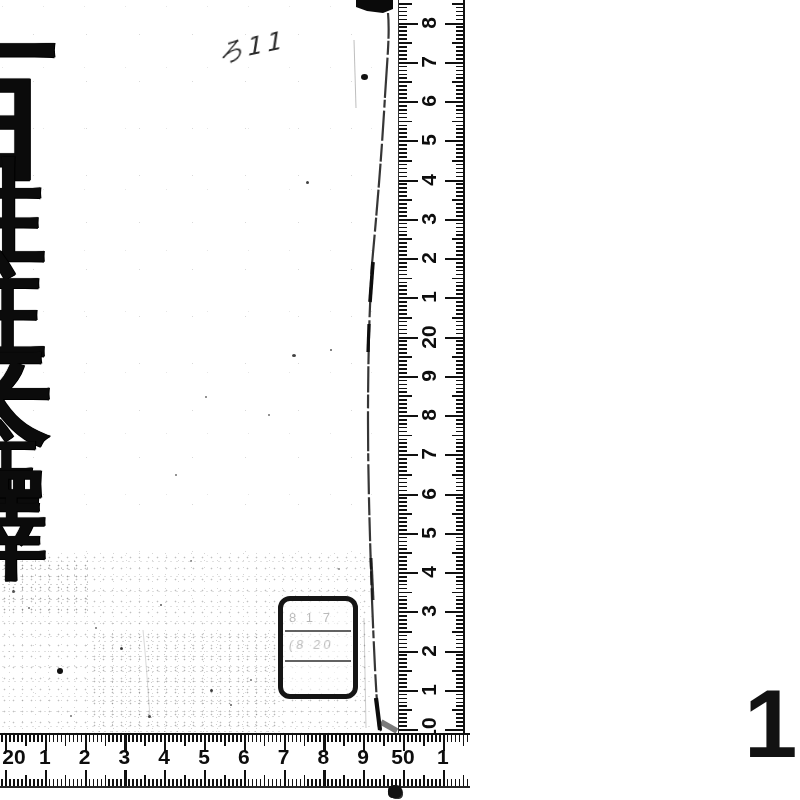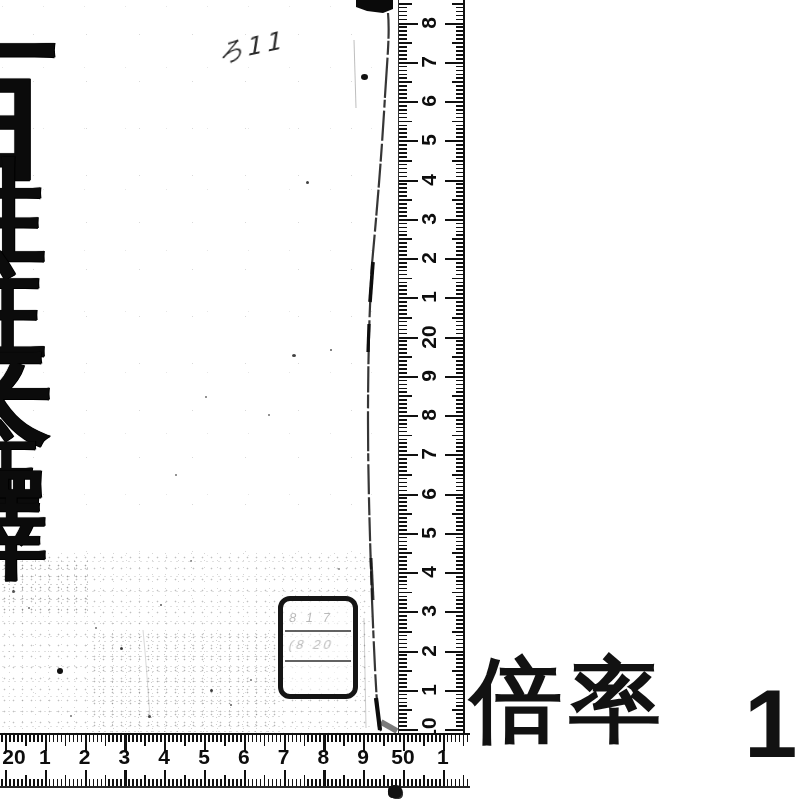--- a/index.html
+++ b/index.html
@@ -61,21 +61,21 @@
   
   #mag{position:absolute;left:470px;top:648px;font-size:92px;font-weight:600;color:#121212;
        letter-spacing:7px;line-height:1.15;font-family:"Liberation Sans",sans-serif;}
   #mag-value{position:absolute;left:744px;top:676px;font-size:96px;font-weight:bold;
        color:#121212;line-height:1;font-family:"Liberation Sans",sans-serif;}
   
   .speck{position:absolute;background:#111;border-radius:50%;}
   
   #edge-svg{position:absolute;left:0;top:0;z-index:8;pointer-events:none;}
   #vruler{z-index:10;} #hruler{z-index:12;} #mag,#mag-value{z-index:15;}
-  #stamp{z-index:6;font-style:italic;} .speck{z-index:4;} #bottom-speck{z-index:30;}
+  #stamp{z-index:6;} .speck{z-index:4;} #bottom-speck{z-index:30;}
 </style>
 </head>
 <body>
 
 <div id="canvas">
 
   <div id="page">
     <div class="page-noise"></div>
     <div id="speckle-main" class="speckle"></div>
     <div id="speckle-band" class="speckle"></div>
@@ -755,21 +755,20 @@
       <div class="hlabel" style="left: 164.2px;">4</div>
       <div class="hlabel" style="left: 204px;">5</div>
       <div class="hlabel" style="left: 243.8px;">6</div>
       <div class="hlabel" style="left: 283.6px;">7</div>
       <div class="hlabel" style="left: 323.4px;">8</div>
       <div class="hlabel" style="left: 363.2px;">9</div>
       <div class="hlabel" style="left: 403px;">50</div>
       <div class="hlabel" style="left: 442.8px;">1</div>
     </div>
 
-  <div id="mag">倍率</div>
   <div id="mag-value">1</div>
 
   <div id="speck-layer">
       <div class="speck" style="left: 361px; top: 74px; width: 7px; height: 6px; opacity: 1;"></div>
       <div class="speck" style="left: 306px; top: 181px; width: 3px; height: 3px; opacity: 0.8;"></div>
       <div class="speck" style="left: 292px; top: 354px; width: 4px; height: 3px; opacity: 0.8;"></div>
       <div class="speck" style="left: 330px; top: 349px; width: 2px; height: 2px; opacity: 0.7;"></div>
       <div class="speck" style="left: 205px; top: 396px; width: 2px; height: 2px; opacity: 0.6;"></div>
       <div class="speck" style="left: 268px; top: 414px; width: 2px; height: 2px; opacity: 0.6;"></div>
       <div class="speck" style="left: 175px; top: 474px; width: 2px; height: 2px; opacity: 0.6;"></div>

